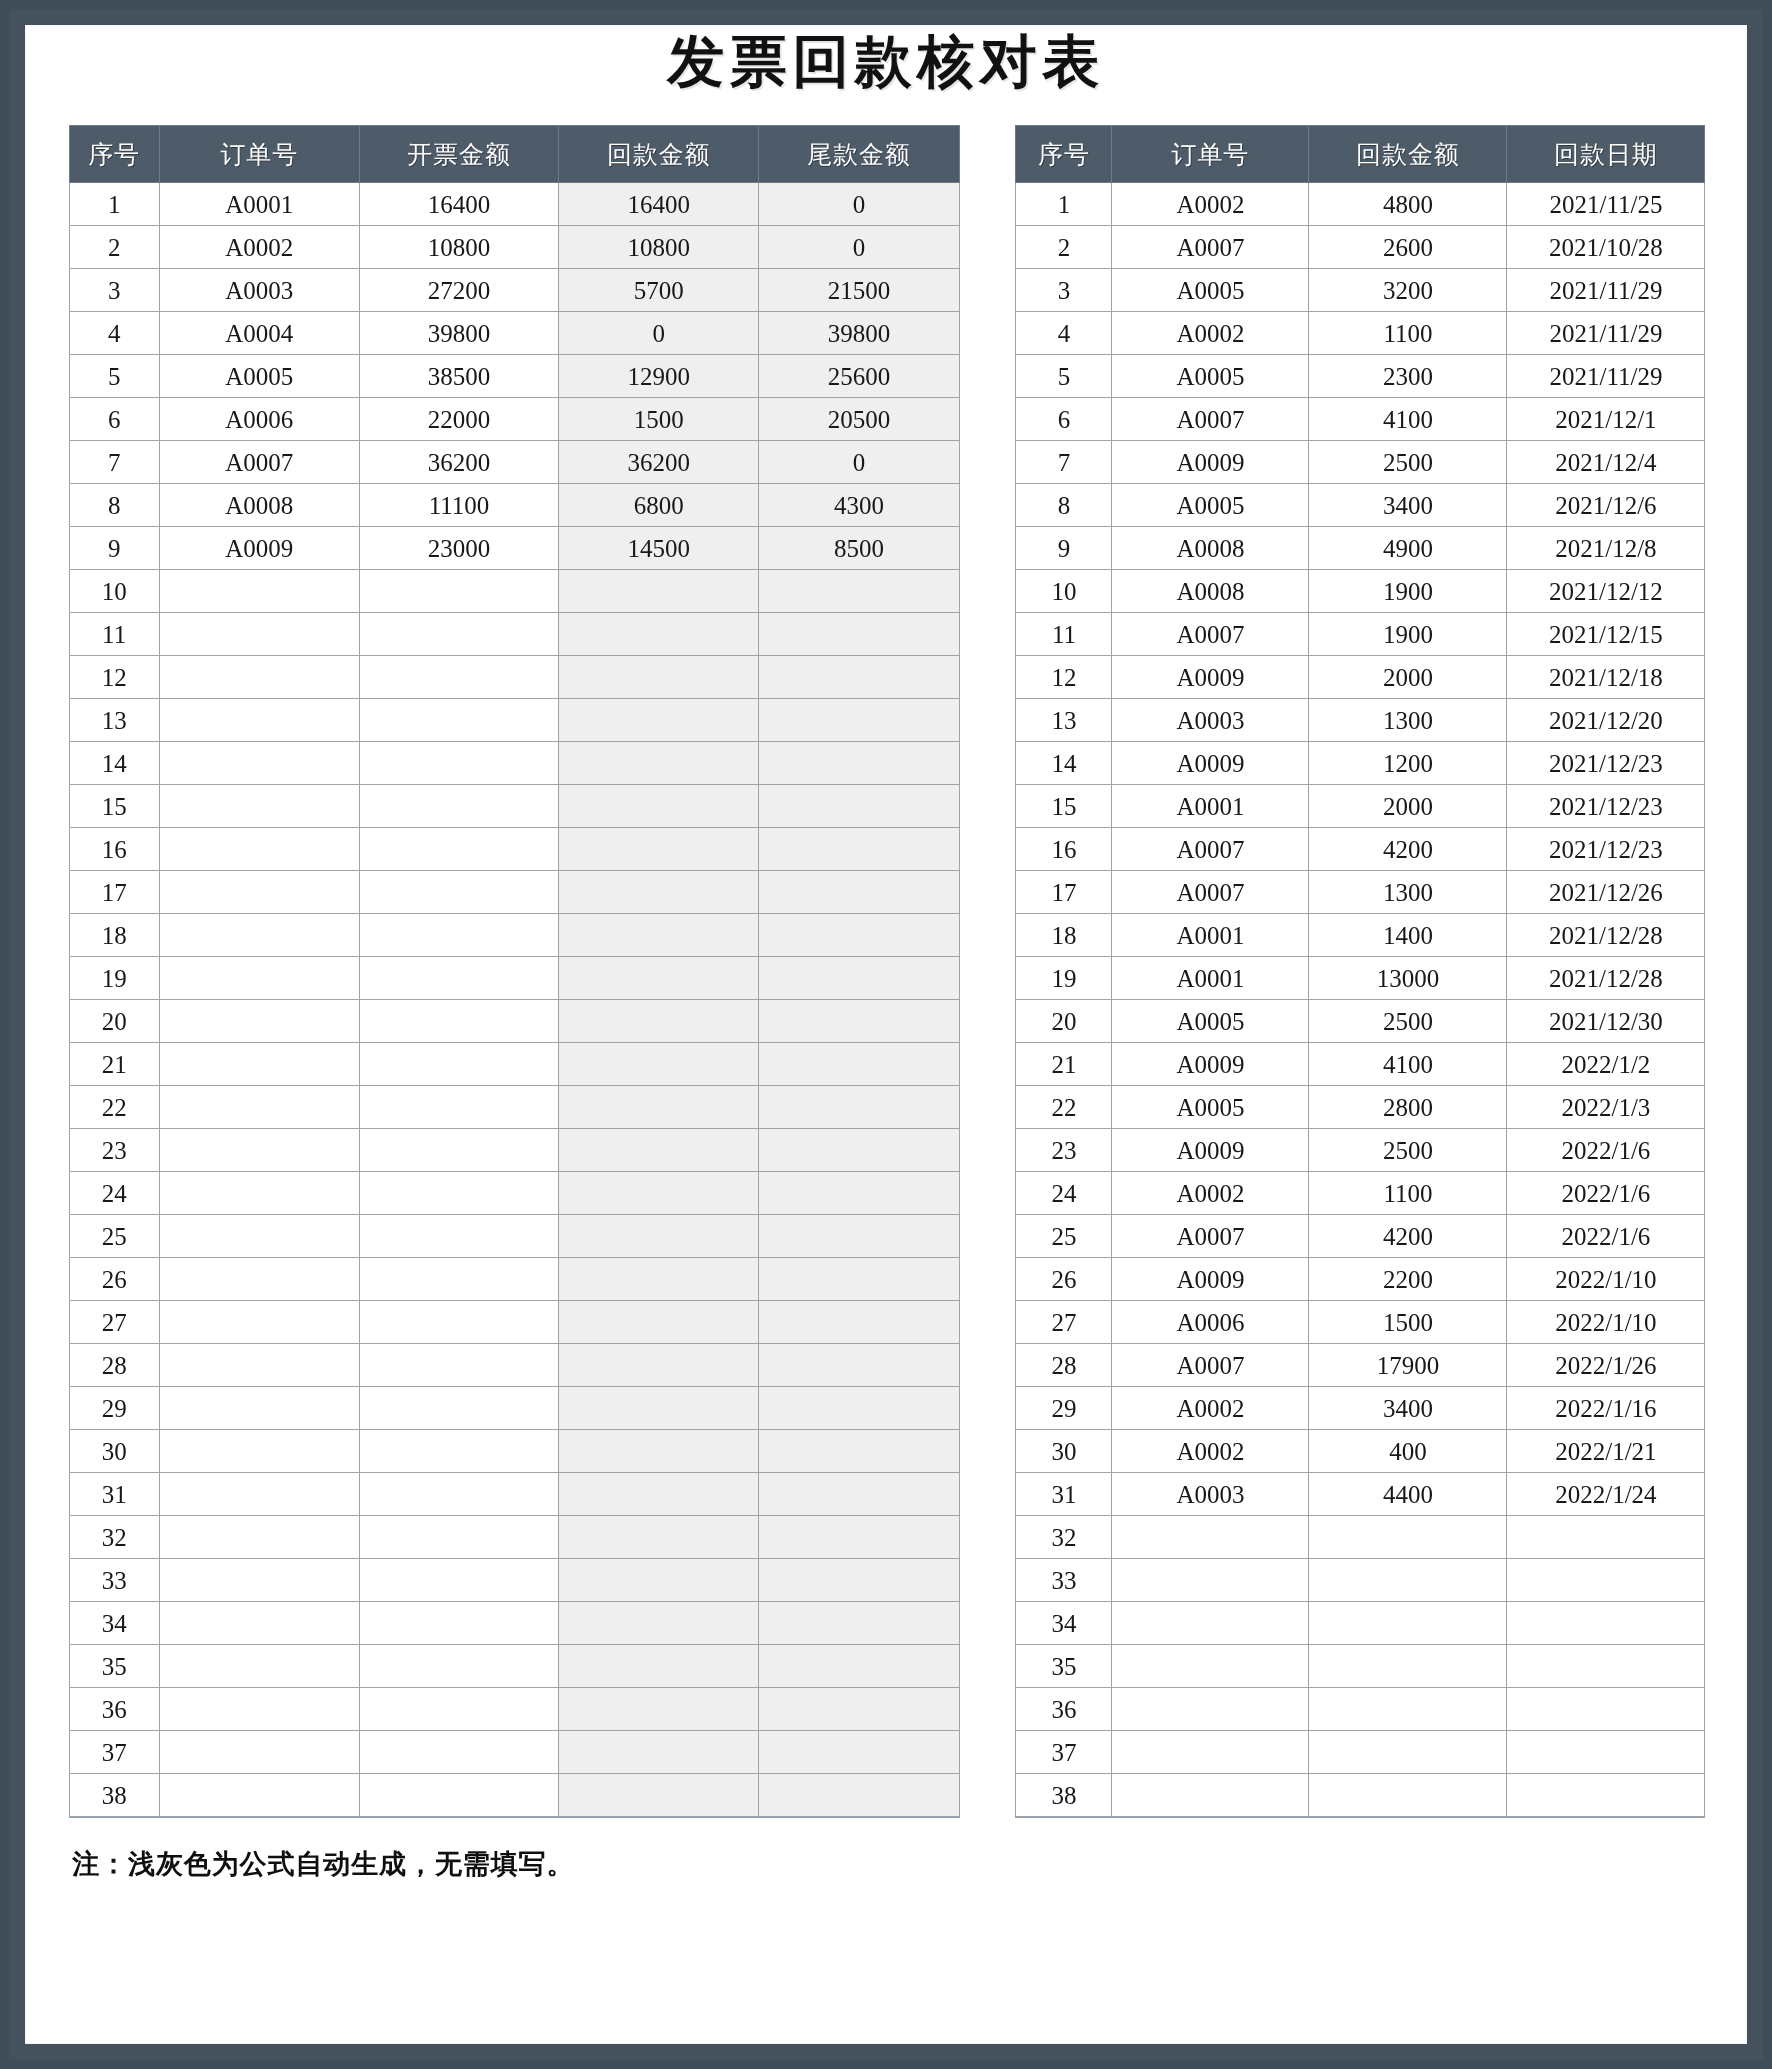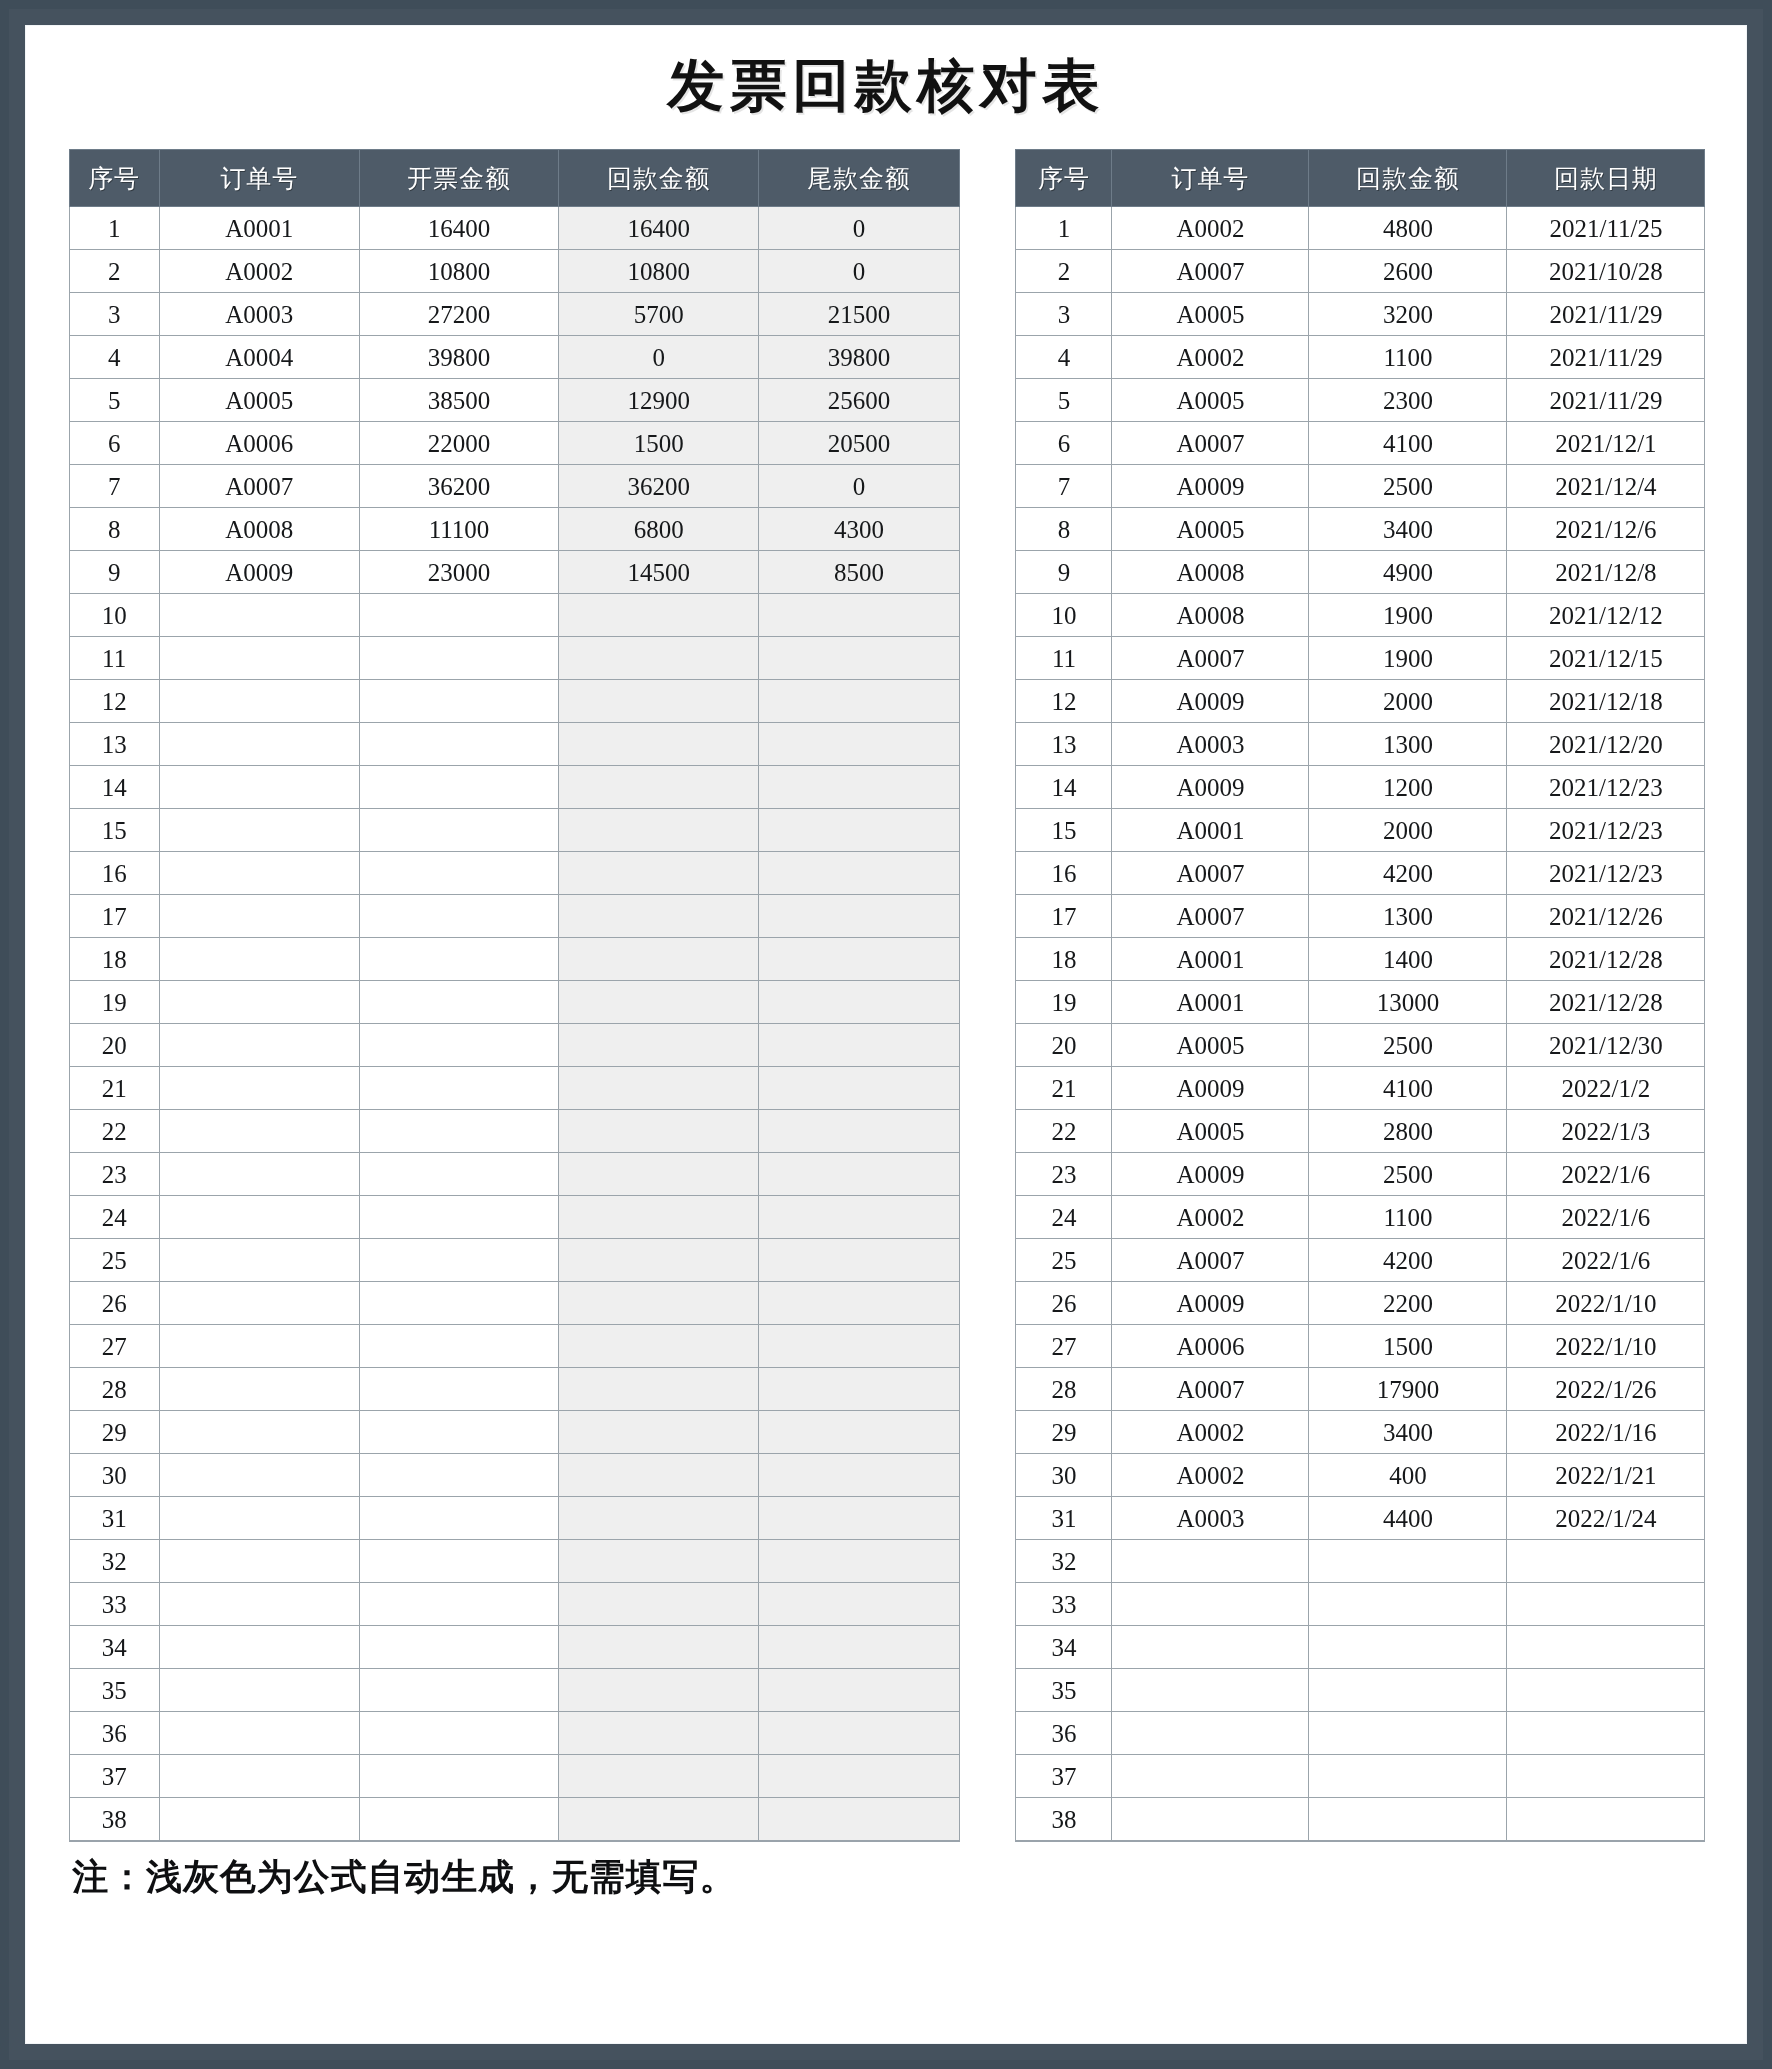--- a/index.html
+++ b/index.html
@@ -46,21 +46,20 @@
   }
 
   
   .title {
     text-align: center;
     font-family: "DejaVu Sans", "Liberation Sans", sans-serif;
     font-weight: bold;
     font-size: 57px;
     letter-spacing: 5.5px;
     color: #111111;
-    padding-top: 24px;
     padding-bottom: 28px;
     line-height: 1.25;
     text-shadow: 1.8px 1.8px 0 rgba(0,0,0,0.10);
     white-space: nowrap;
   }
 
   
   .tables {
     display: flex;
     align-items: flex-start;
@@ -115,24 +114,24 @@
   .left col.c-bal  { width: 200px; }
 
   
   .right col.c-idx  { width: 96px; }
   .right col.c-ord  { width: 197px; }
   .right col.c-rec  { width: 198px; }
   .right col.c-date { width: 198px; }
 
   
   .note {
-    margin-top: 6px;
+    margin-top: 23px;
     padding: 5.5px 9.2px 0 11px;
     font-family: "DejaVu Sans", "Liberation Sans", sans-serif;
-    font-size: 36px;
+    font-size: 27px;
     font-weight: bold;
     color: #0e0f11;
     letter-spacing: 0.9px;
     white-space: nowrap;
   }
 </style>
 </head>
 <body>
 
 <div class="page">

